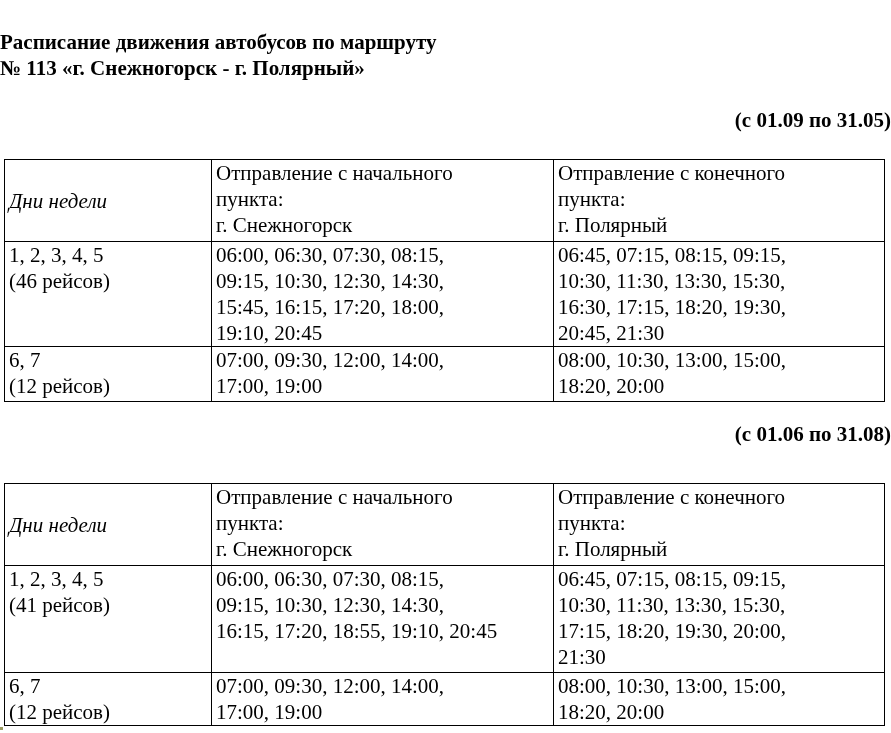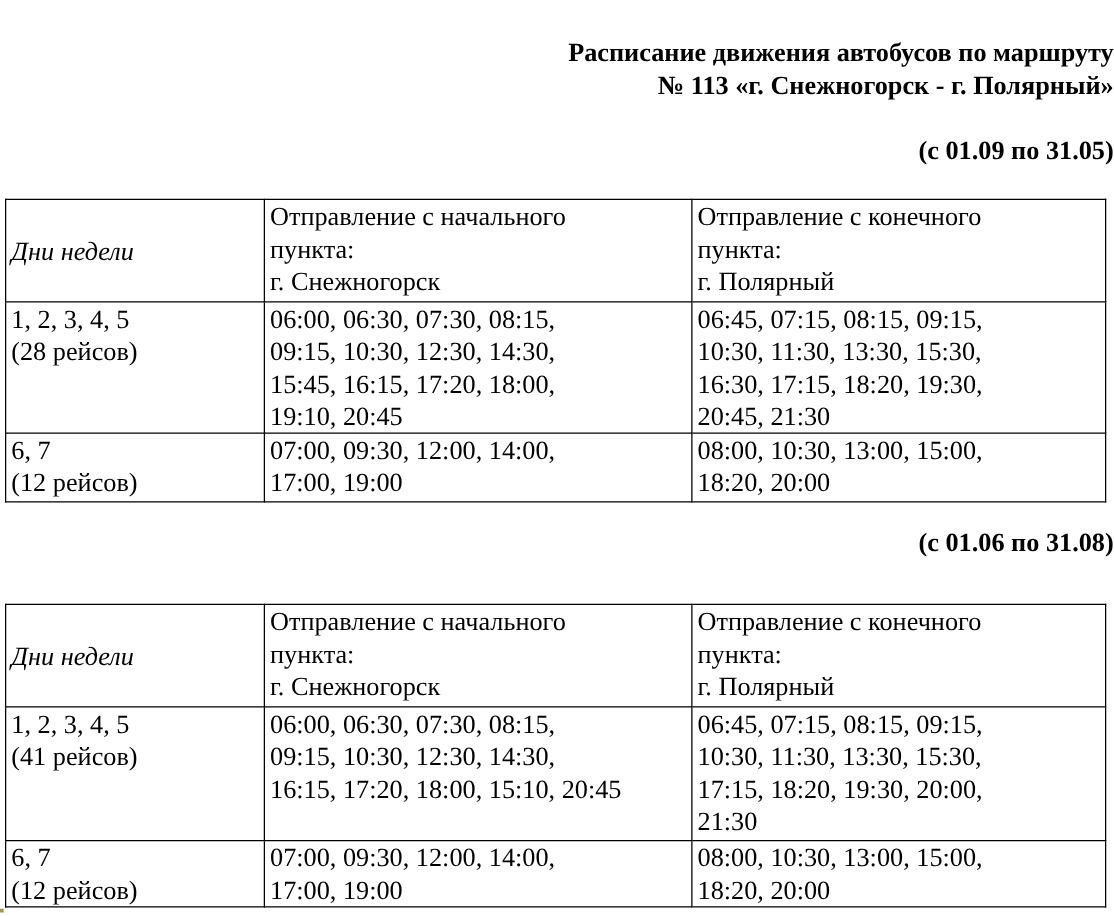--- a/index.html
+++ b/index.html
@@ -2,21 +2,21 @@
 <html><head>
 <meta charset="utf-8">
 <style>
   html, body { margin: 0; padding: 0; background: #ffffff; }
   body {
     width: 891px; height: 733px; position: relative; overflow: hidden;
     font-family: "Liberation Serif", "DejaVu Serif", serif;
     color: #000;
   }
   .title {
-    position: absolute; left: 0; width: 891px; text-align: right;
+    position: absolute; left: 0; width: 891px; text-align: left;
     font-weight: bold; font-size: 21px; line-height: 26px;
   }
   .t1 { top: 29px; }
   .t2 { top: 55px; }
   .period { position: absolute; left: 0; width: 891px; text-align: right; font-weight: bold; font-size: 21px; line-height: 26px; }
   .p1 { top: 107px; }
   .p2 { top: 421px; }
   table.sched {
     position: absolute; left: 4px; width: 880px;
     border-collapse: collapse; table-layout: fixed;
@@ -64,21 +64,21 @@
     </td>
     <td>
       <span class="line">Отправление с конечного</span>
       <span class="line">пункта:</span>
       <span class="line">г. Полярный</span>
     </td>
   </tr>
   <tr class="r1a">
     <td>
       <span class="line">1, 2, 3, 4, 5</span>
-      <span class="line">(28 рейсов)</span>
+      <span class="line">(46 рейсов)</span>
     </td>
     <td>
       <span class="line">06:00, 06:30, 07:30, 08:15,</span>
       <span class="line">09:15, 10:30, 12:30, 14:30,</span>
       <span class="line">15:45, 16:15, 17:20, 18:00,</span>
       <span class="line">19:10, 20:45</span>
     </td>
     <td>
       <span class="line">06:45, 07:15, 08:15, 09:15,</span>
       <span class="line">10:30, 11:30, 13:30, 15:30,</span>
@@ -126,21 +126,21 @@
     </td>
   </tr>
   <tr class="r1b">
     <td>
       <span class="line">1, 2, 3, 4, 5</span>
       <span class="line">(41 рейсов)</span>
     </td>
     <td>
       <span class="line">06:00, 06:30, 07:30, 08:15,</span>
       <span class="line">09:15, 10:30, 12:30, 14:30,</span>
-      <span class="line">16:15, 17:20, 18:00, 15:10, 20:45</span>
+      <span class="line">16:15, 17:20, 18:55, 19:10, 20:45</span>
     </td>
     <td>
       <span class="line">06:45, 07:15, 08:15, 09:15,</span>
       <span class="line">10:30, 11:30, 13:30, 15:30,</span>
       <span class="line">17:15, 18:20, 19:30, 20:00,</span>
       <span class="line">21:30</span>
     </td>
   </tr>
   <tr class="r2b">
     <td>

